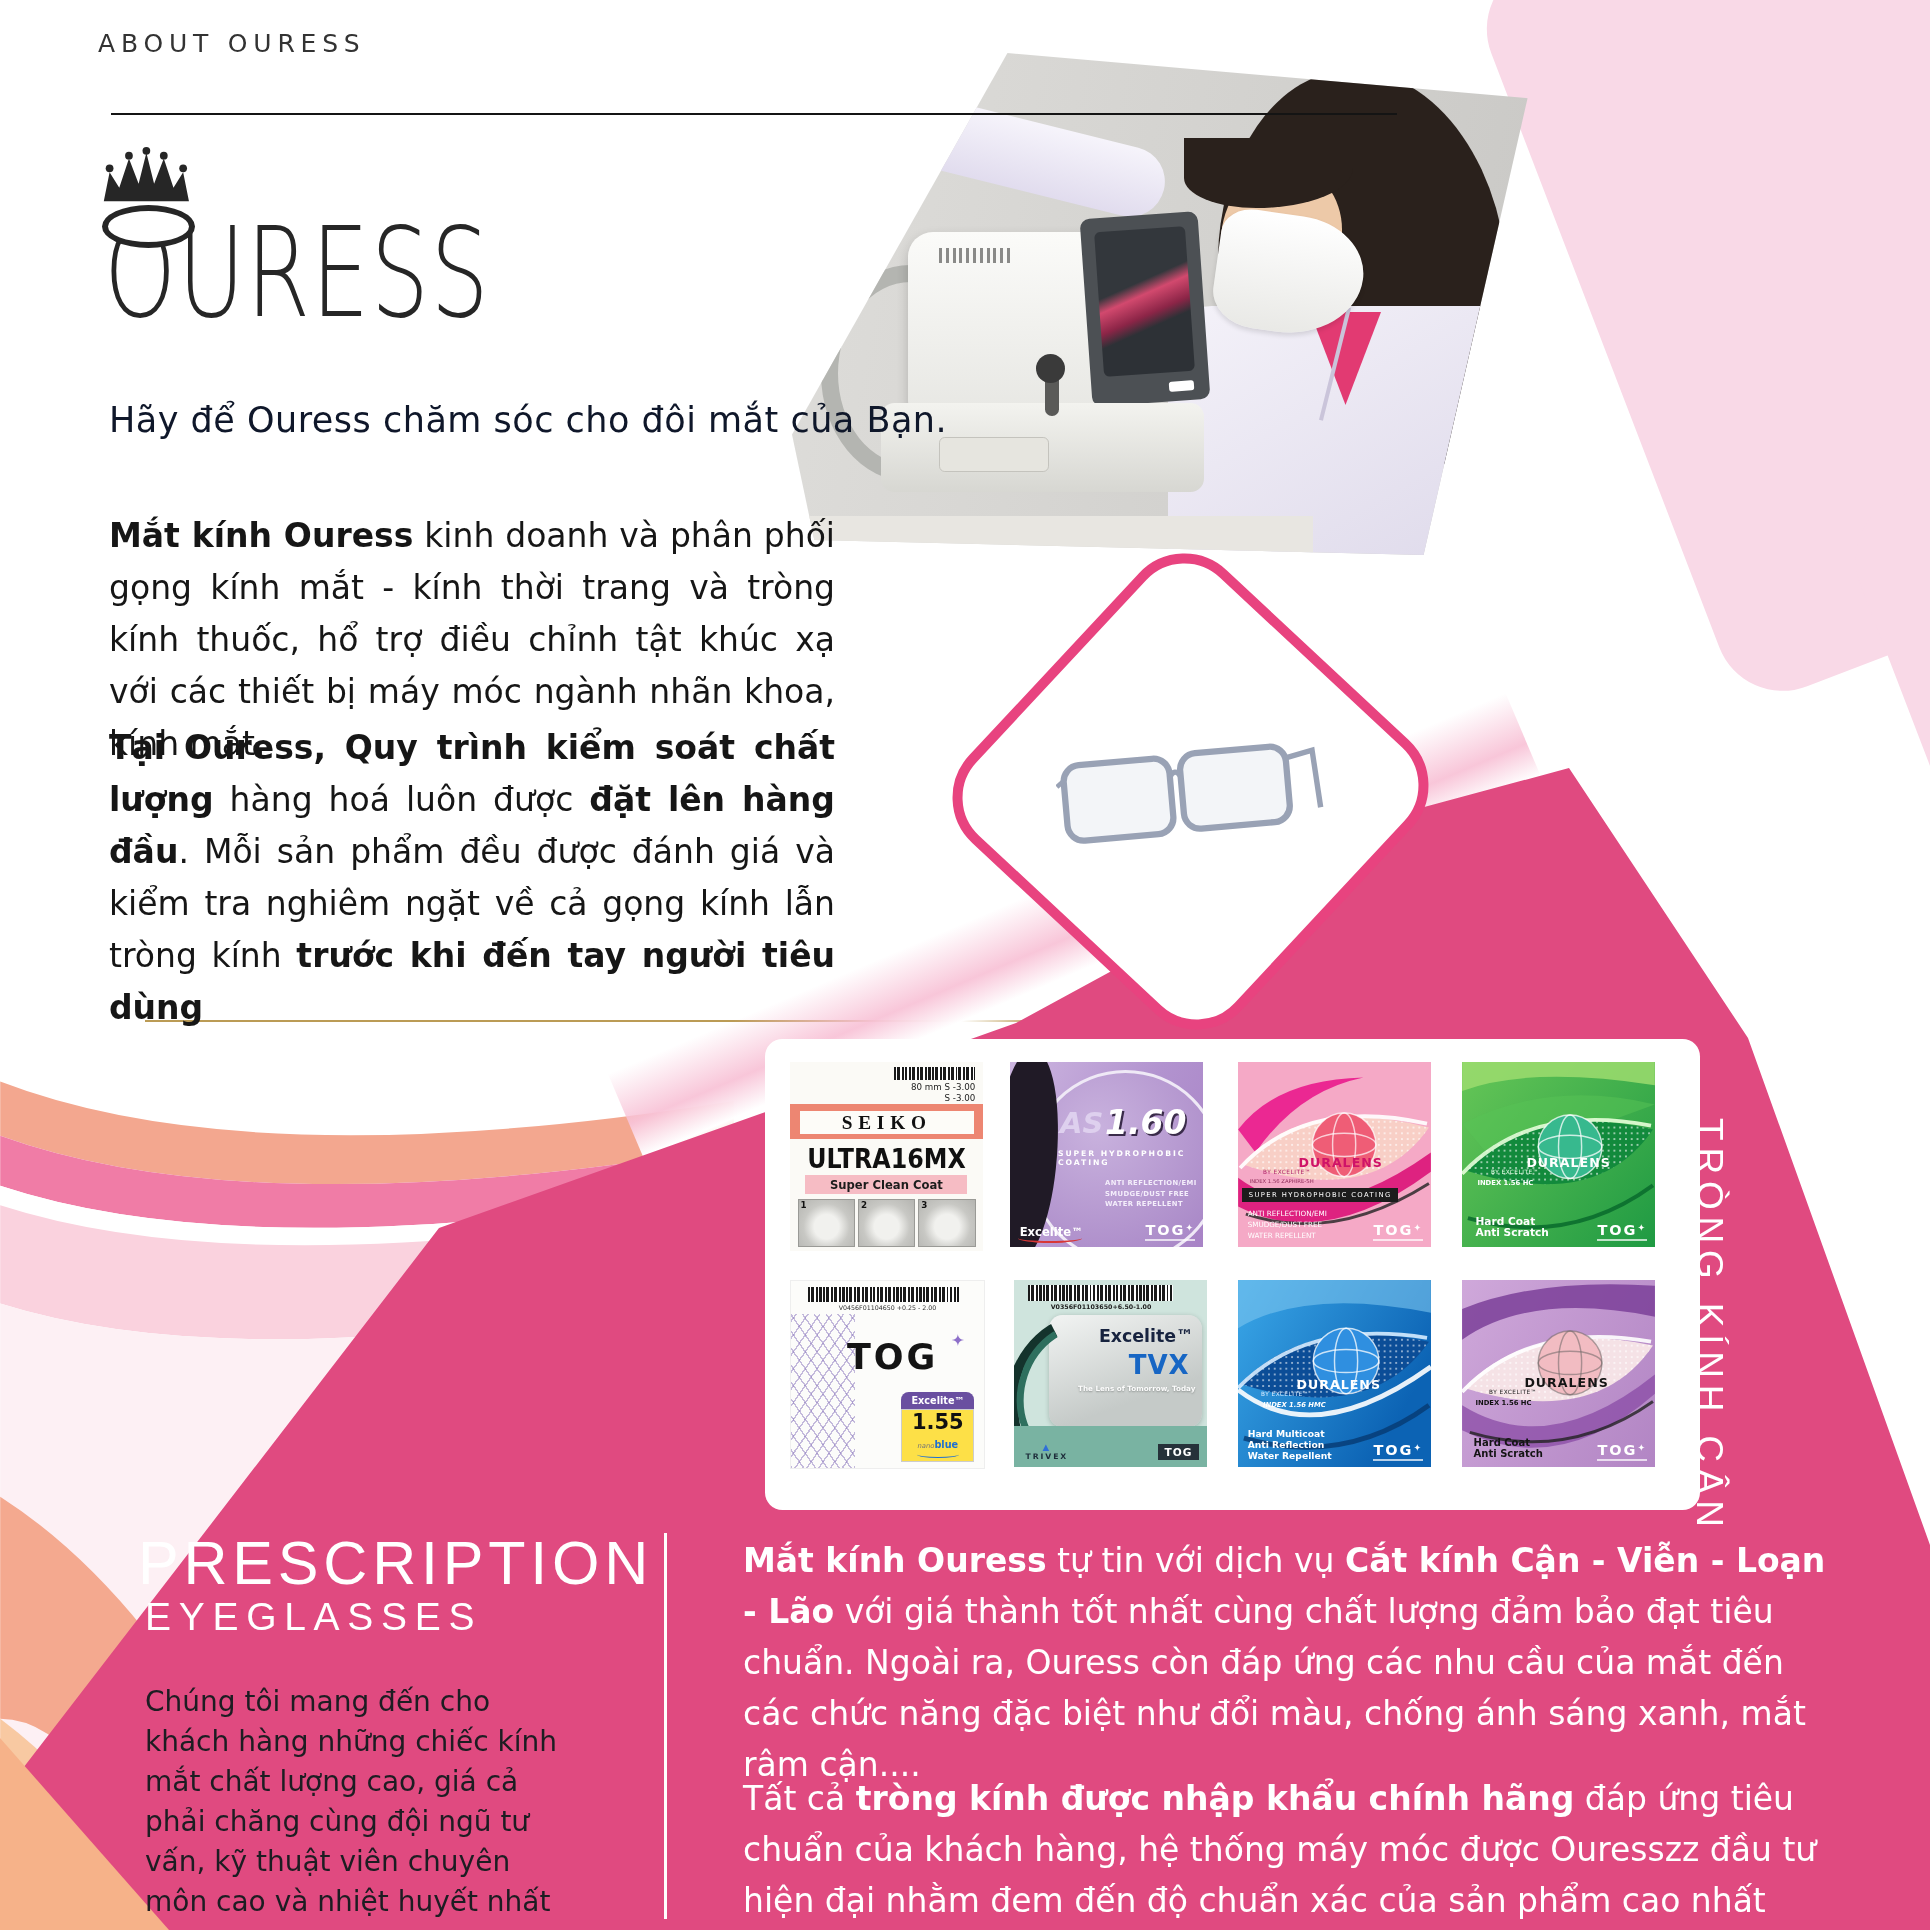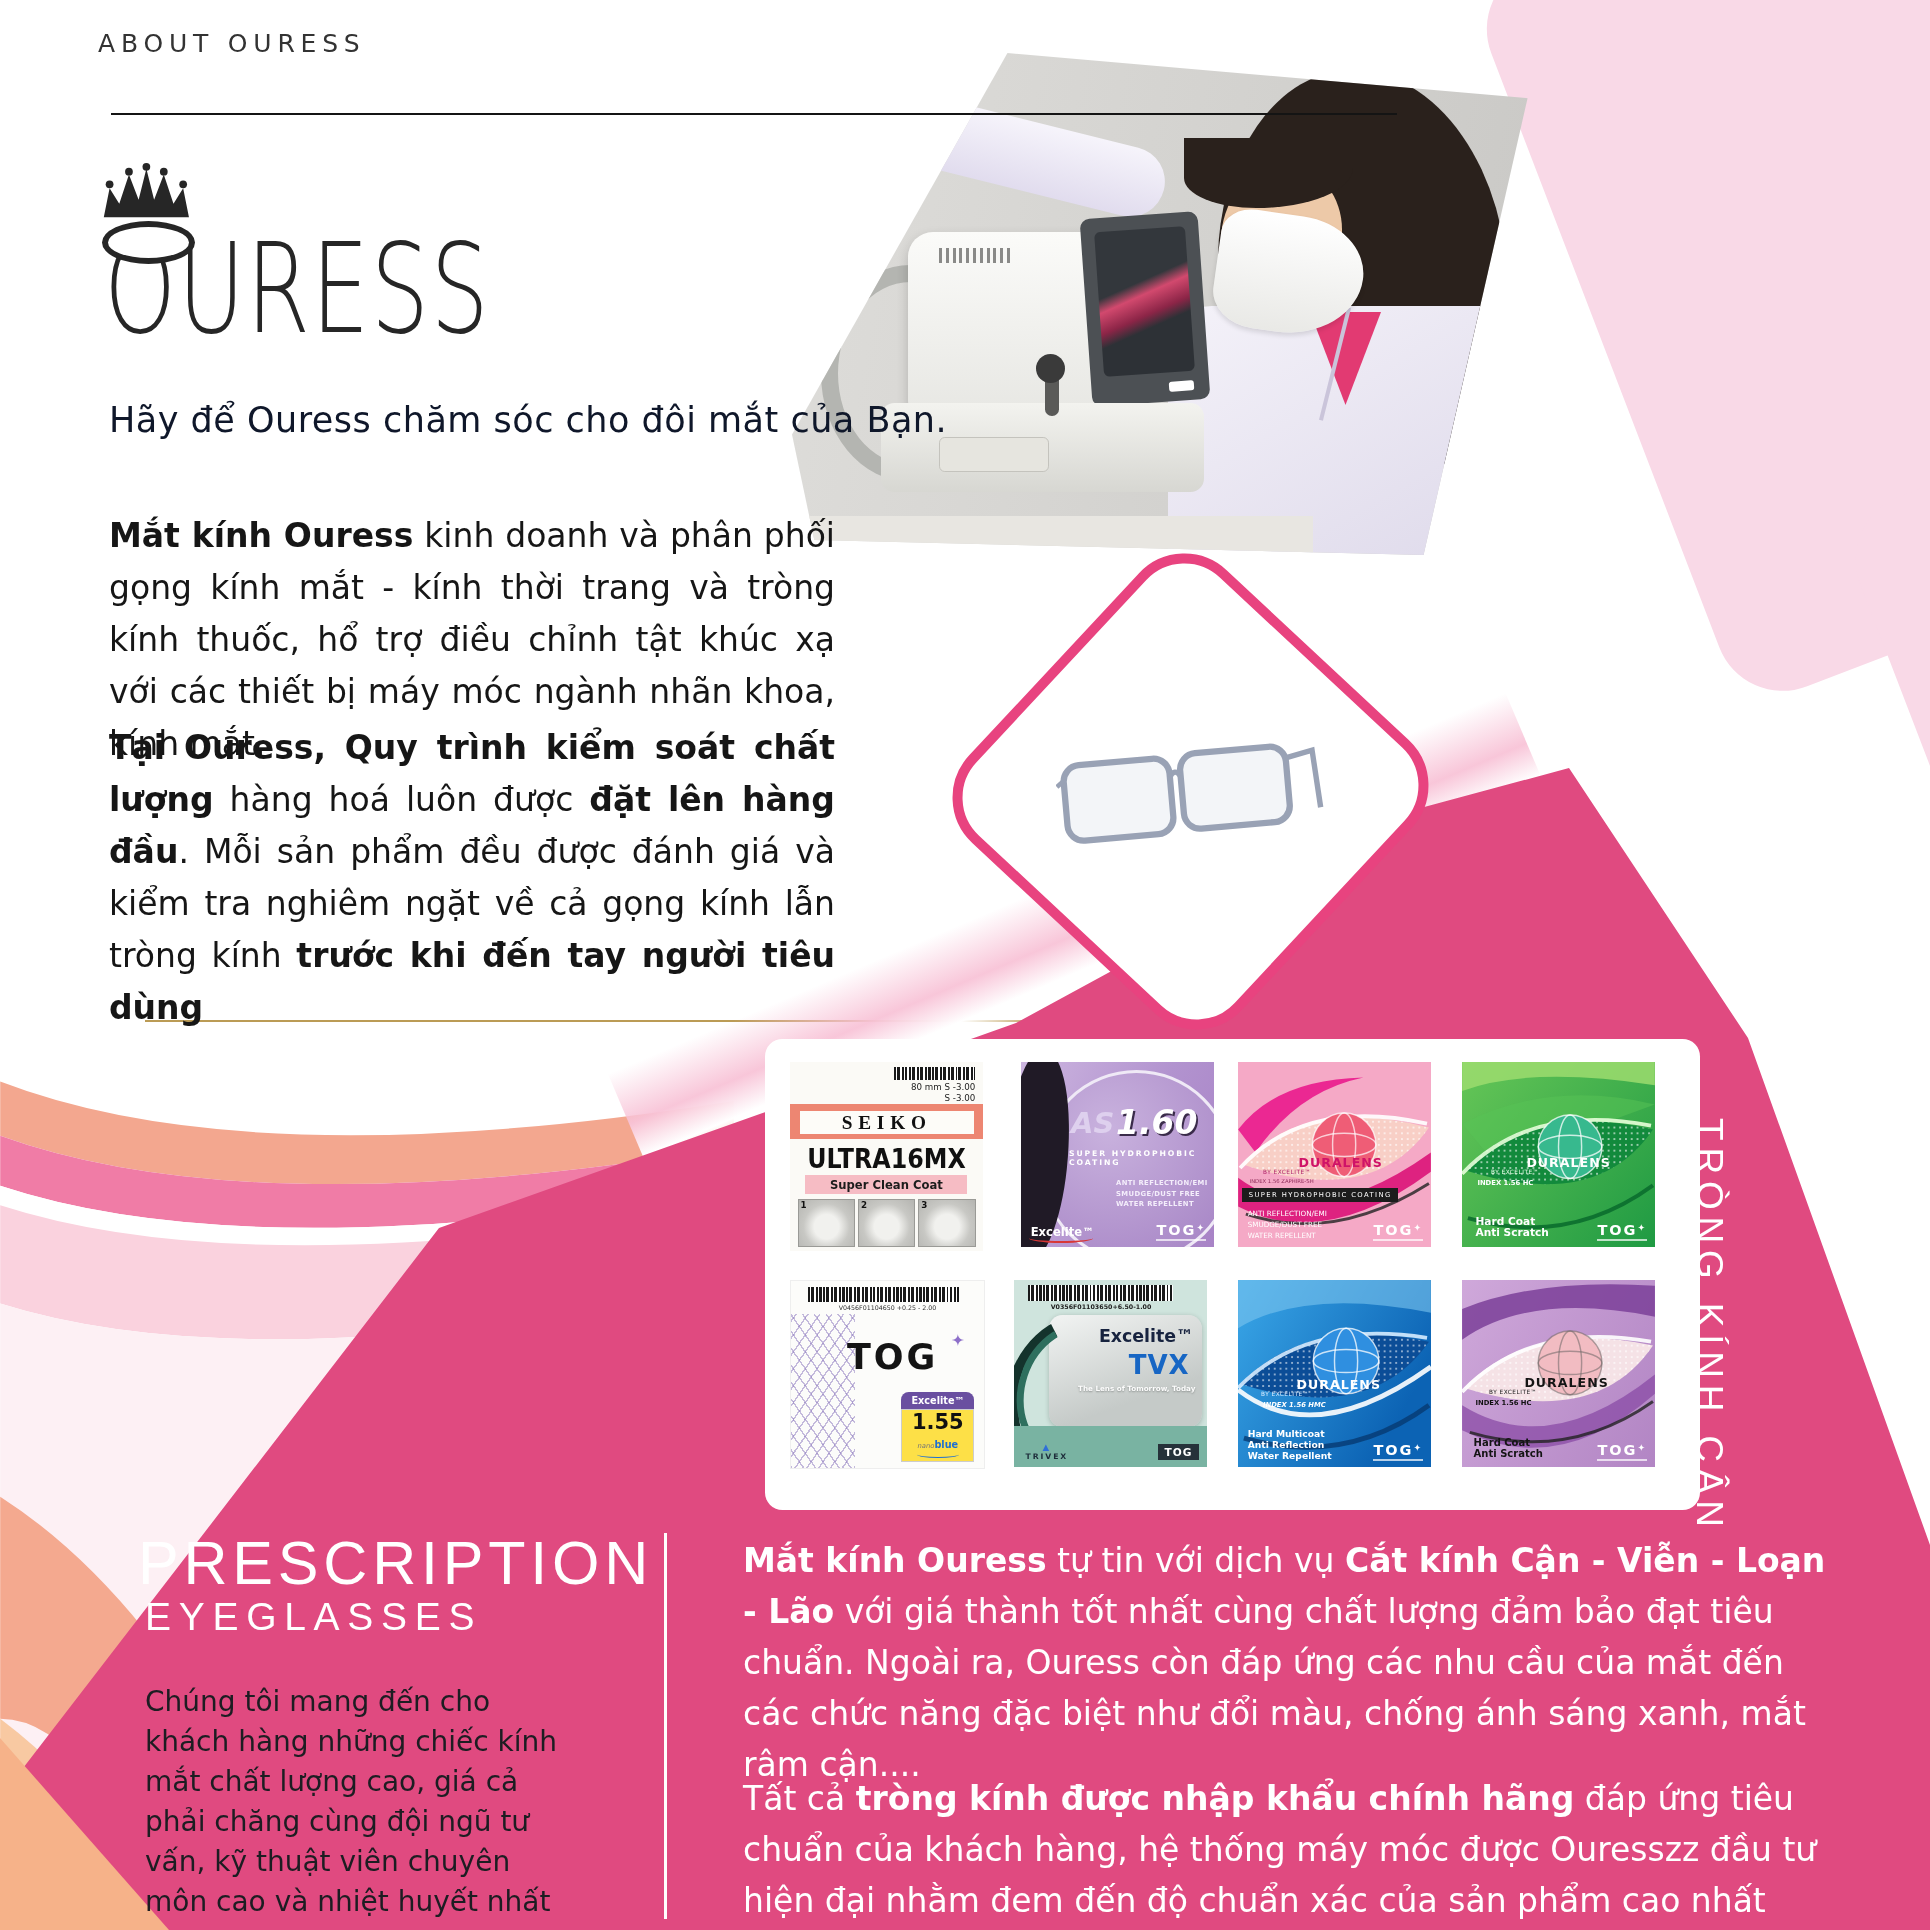--- a/index.html
+++ b/index.html
@@ -17,21 +17,21 @@
   .bands{left:0;top:1043px;z-index:1;}
   .glow{left:608px;top:1074px;width:975px;height:121px;transform:rotate(-23deg);transform-origin:left top;z-index:1;
         background:linear-gradient(to bottom,rgba(255,255,255,0) 0%,rgba(248,195,215,.95) 45%,#ffffff 74%,rgba(255,255,255,0) 100%);}
   .magenta{left:0;top:0;width:1930px;height:1930px;background:#e04a80;z-index:2;
            clip-path:polygon(1569px 768px,1748px 1038px,1930px 1545px,1930px 1930px,0px 1930px,0px 1798px,439px 1228px,1016px 1023px,1402px 813px);}
   .peach-corner{left:0;top:1738px;width:169px;height:192px;background:#f6b289;z-index:3;
                 clip-path:polygon(0 0,100% 100%,0 100%);}
 
   
   .eyebrow{left:98px;top:29px;font-size:25px;letter-spacing:5.8px;color:#333;font-weight:500;z-index:2;}
-  .logo{left:104px;top:192px;z-index:2;width:579px;height:164px;}
+  .logo{left:104px;top:176px;z-index:2;width:579px;height:164px;}
   .logo-text{position:absolute;left:0;top:35px;font-size:124px;font-weight:200;color:#262626;
              letter-spacing:1.9px;transform:scaleX(.74);transform-origin:left top;line-height:1;}
   .logo-ring{position:absolute;left:-1.9px;top:29px;width:81px;height:31px;border:6.8px solid #262626;
              border-radius:50%;background:#fff;}
   .logo-crown{position:absolute;left:-9.7px;top:-29px;}
   .tagline{left:109px;top:400px;font-size:35px;color:#0f172a;z-index:2;letter-spacing:0.5px;}
   .para{z-index:2;width:726px;font-size:33px;line-height:52px;text-align:justify;color:#161616;}
   .p1{left:109px;top:510px;}
   .p2{left:109px;top:722px;}
   .para b{font-weight:700;}
@@ -86,21 +86,21 @@
   .rp1{left:743px;top:1535px;}
   .rp2{left:743px;top:1773px;}
   .right-para b{font-weight:700;}
   .side-label{left:1688px;top:1118px;z-index:5;color:#fff;font-size:37px;letter-spacing:6.8px;
               writing-mode:vertical-rl;font-family:"Liberation Sans",sans-serif;}
 
   
   .panel{left:765px;top:1039px;width:935px;height:471px;background:#fff;border-radius:17.4px;z-index:4;}
   .card{position:absolute;width:193px;overflow:hidden;}
   .c1{left:25px;top:23px;height:189px;background:#fbfaf6;}
-  .c2{left:256px;top:23px;height:185px;background:linear-gradient(115deg,#cdb6e0 0%,#b293cf 55%,#a883c6 100%);}
+  .c2{left:245px;top:23px;height:185px;background:linear-gradient(115deg,#cdb6e0 0%,#b293cf 55%,#a883c6 100%);}
   .c3{left:473px;top:23px;height:185px;background:#f5a9c6;}
   .c4{left:697px;top:23px;height:185px;background:linear-gradient(130deg,#66c657,#1f9a43);}
   .c5{left:25px;top:241px;height:187px;background:#fcfcfa;border:1px solid #eee;}
   .c6{left:249px;top:241px;height:187px;background:#cfe4dd;}
   .c7{left:473px;top:241px;height:187px;background:linear-gradient(120deg,#3aa7e8 0%,#0c63b4 80%);}
   .c8{left:697px;top:241px;height:187px;background:linear-gradient(120deg,#cfa8da,#b285c4);}
   .card svg{position:absolute;left:0;top:0;}
   .barcode{background:repeating-linear-gradient(90deg,#191919 0 1.9px,#fff 1.9px 2.9px,#191919 2.9px 5.8px,#fff 5.8px 7.7px);}
   .tog{position:absolute;right:7.7px;bottom:5.8px;color:#fff;font-weight:900;font-size:14.5px;letter-spacing:1.9px;}
   .tog .tdia{font-size:9.7px;vertical-align:top;}

